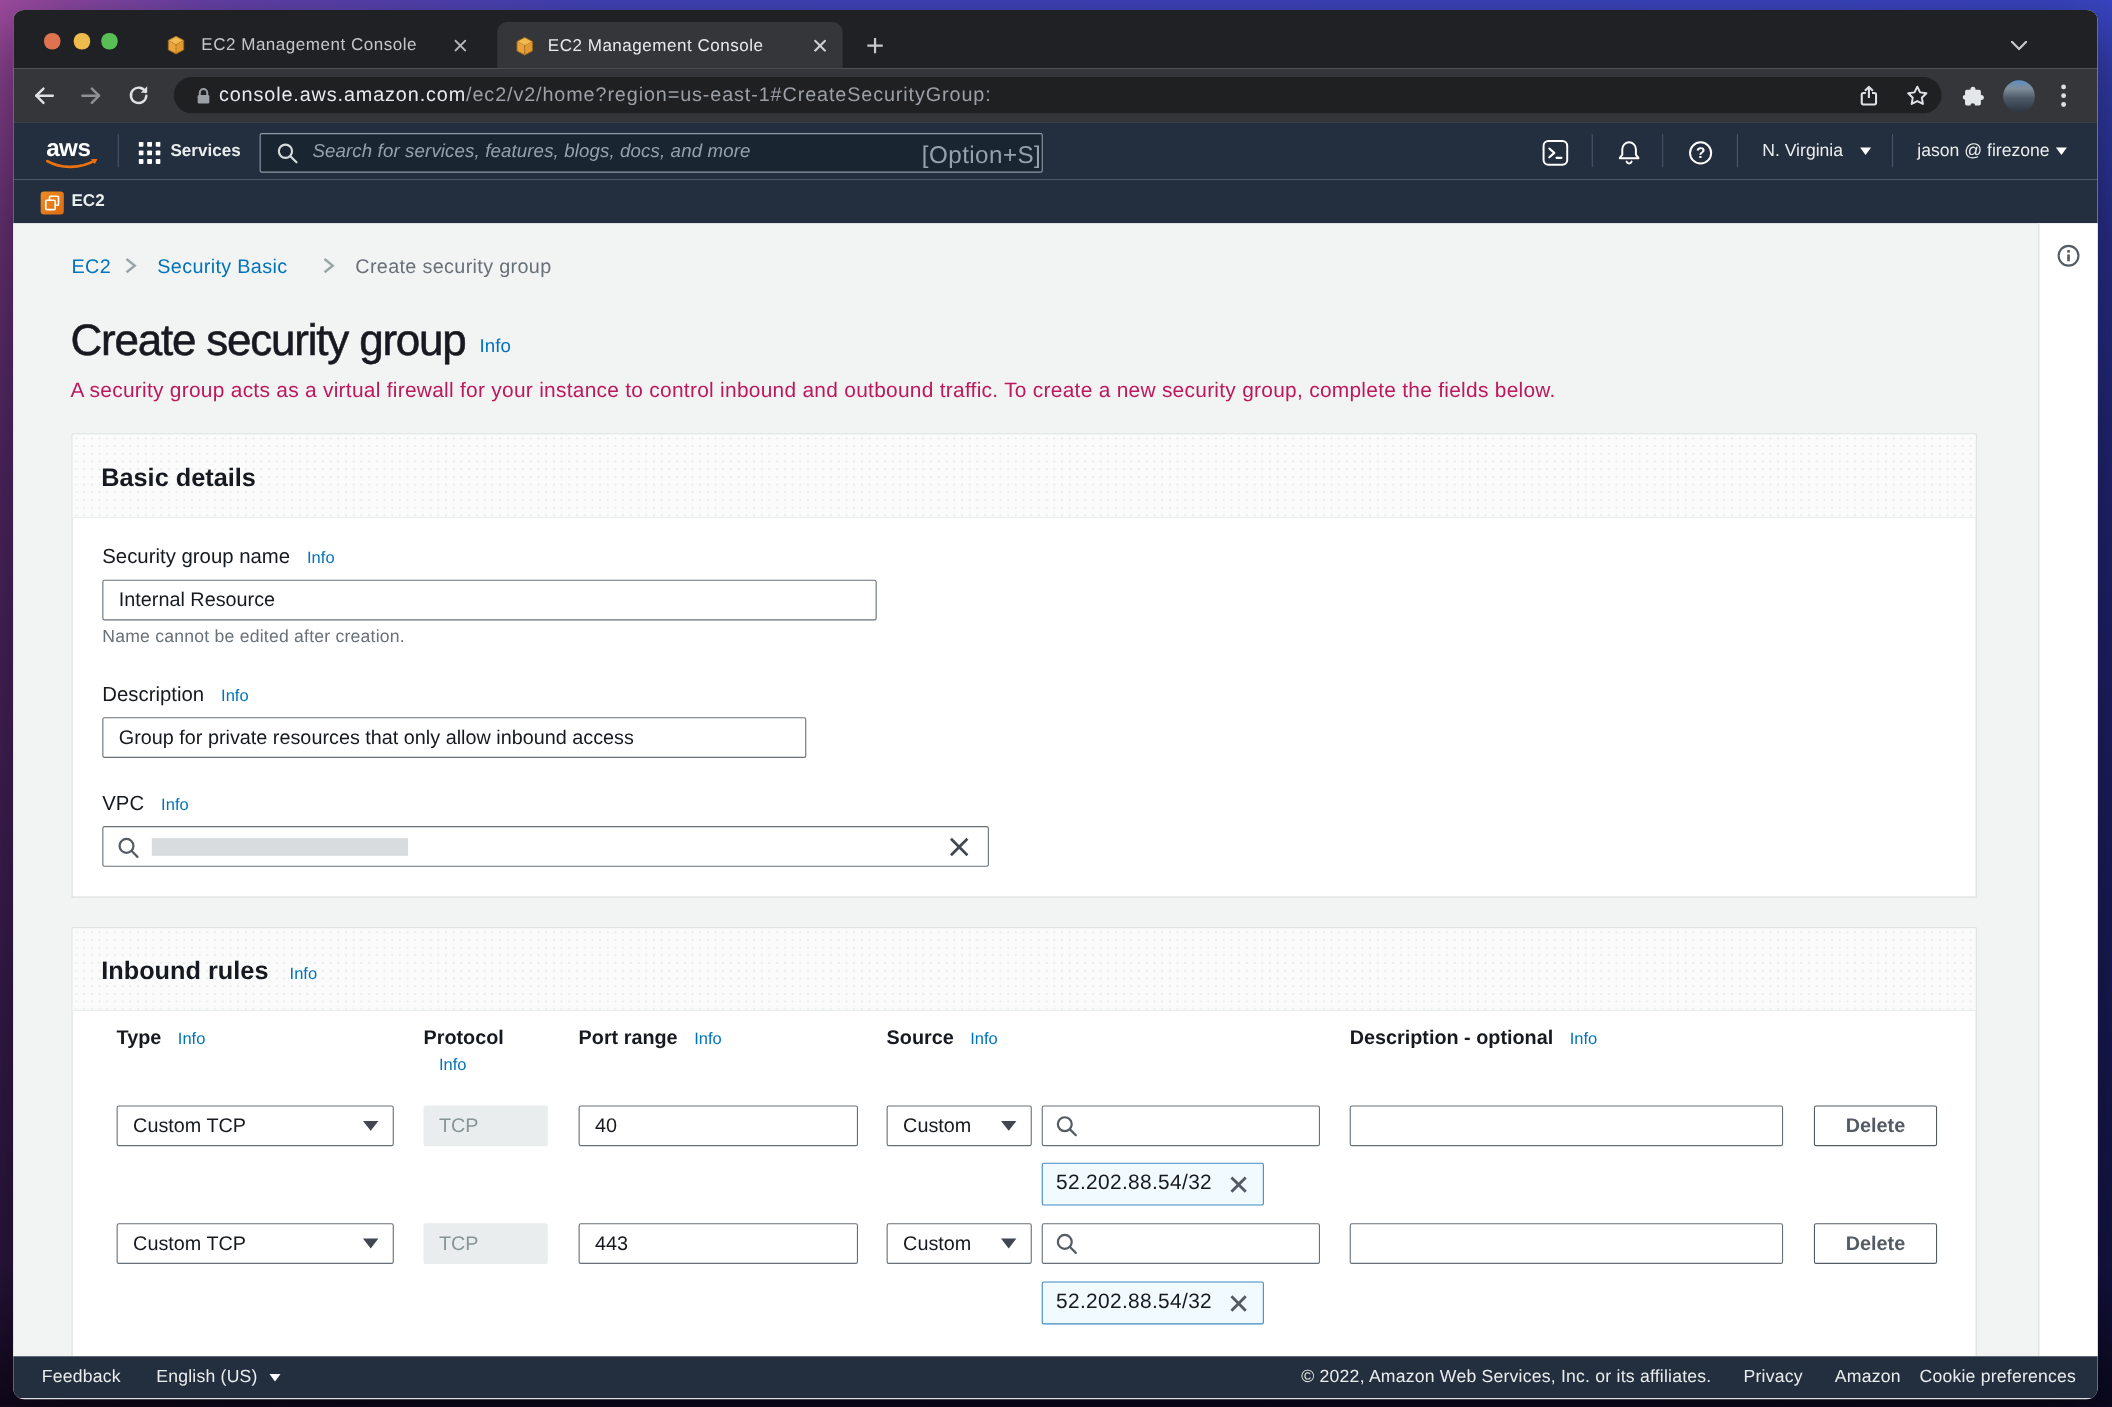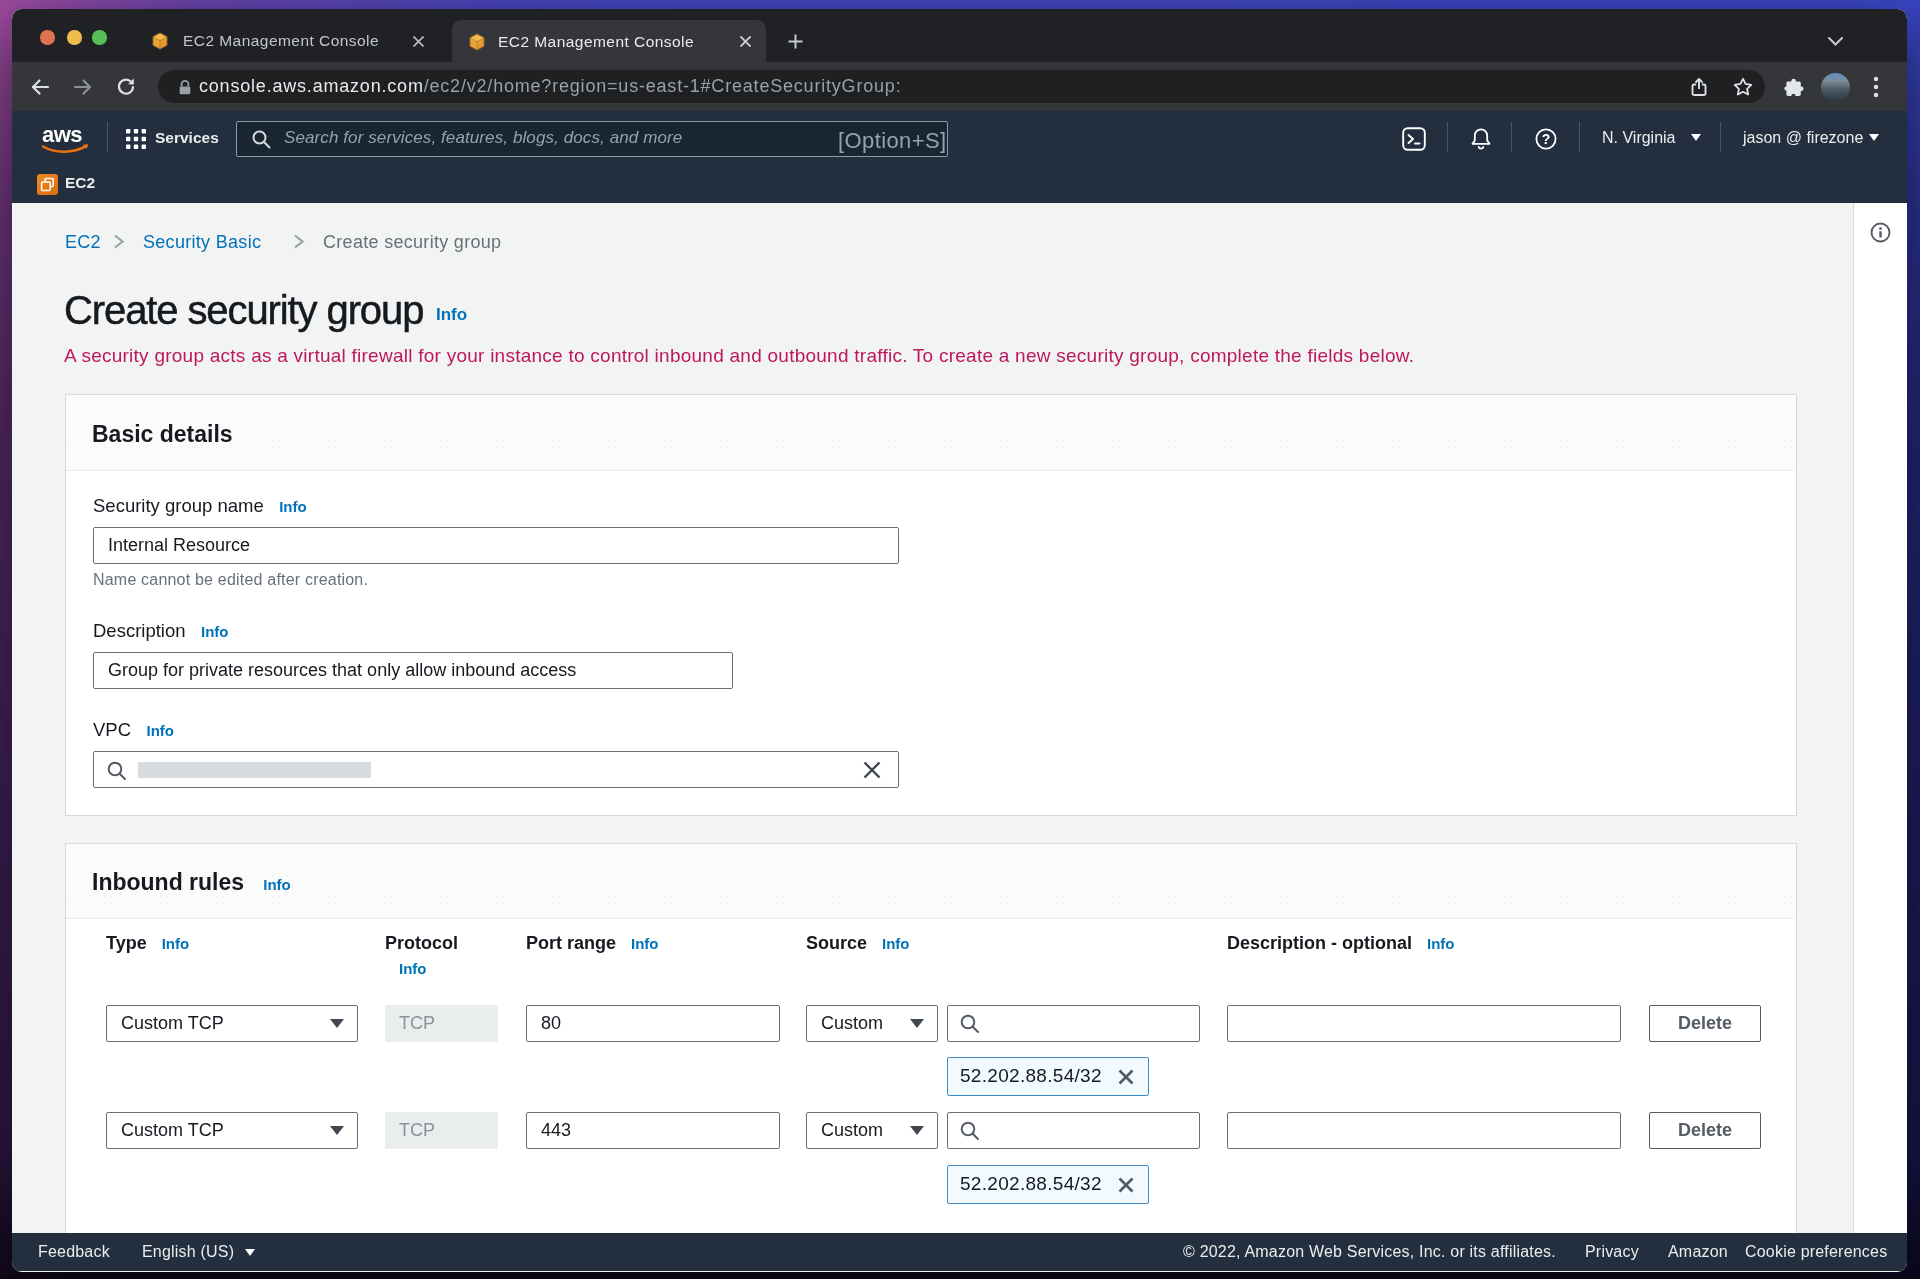--- a/index.html
+++ b/index.html
@@ -23,21 +23,21 @@
 .vsep{position:absolute;width:1px;height:30px;top:113px;background:#47566a}
 .navtxt{position:absolute;color:#eaeded;font-size:16px;white-space:nowrap}
 .sbox{position:absolute;left:224px;top:112px;width:712px;height:36px;background:#1a2532;border:1px solid #8d9aa8;border-radius:2px}
 .page{position:absolute;left:0;top:194px;width:1895px;height:1030px;background:#f2f3f3;overflow:hidden}
 .sidebar{position:absolute;right:0;top:0;width:54px;height:1030px;background:#fff;border-left:1px solid #d5dbdb}
 .crumb{position:absolute;top:223px;font-size:18px;letter-spacing:.3px;white-space:nowrap}
 .blue{color:#0073bb}
 .card{position:absolute;left:53px;width:1732px;background:#fff;border:1px solid #d5dbdb}
 .chdr{position:absolute;left:0;top:0;width:100%;background-color:#fbfbfb;background-image:radial-gradient(#e9eded 0.9px,transparent 1px);background-size:7px 7px;border-bottom:1px solid #eaeded}
 .ctitle{position:absolute;left:26px;font-size:23px;font-weight:700;color:#16191f;white-space:nowrap}
-.info{color:#0073bb;font-weight:700;font-size:15px;white-space:nowrap}
+.info{color:#0073bb;font-weight:400;font-size:15px;white-space:nowrap}
 .lbl{position:absolute;font-size:18.5px;color:#16191f;white-space:nowrap}
 .blbl{position:absolute;font-size:18px;font-weight:700;color:#16191f;white-space:nowrap}
 .input{position:absolute;background:#fff;border:1px solid #687078;border-radius:2px;height:37px;font-size:18px;color:#16191f;line-height:35px;padding-left:14px;white-space:nowrap}
 .dis{position:absolute;background:#eaeded;border-radius:2px;height:37px;font-size:18px;color:#879596;line-height:37px;padding-left:14px}
 .tri{position:absolute;width:0;height:0;border-left:7.5px solid transparent;border-right:7.5px solid transparent;border-top:9.5px solid #414750}
 .chip{position:absolute;width:202px;height:39px;background:#f1faff;border:1.5px solid #3f8ac2;border-radius:2px;font-size:19px;letter-spacing:.3px;color:#16191f;line-height:36px;padding-left:12px}
 .btn{position:absolute;width:112px;height:37px;background:#fff;border:1px solid #545b64;border-radius:2px;font-size:18px;font-weight:700;color:#545b64;text-align:center;line-height:35px}
 .footer{position:absolute;left:0;top:1224px;width:1895px;height:38px;background:#232f3e}
 .ftxt{position:absolute;top:0;height:38px;line-height:38px;font-size:16px;letter-spacing:.2px;color:#eaeded;white-space:nowrap}
 .wtri{position:absolute;width:0;height:0;border-left:5.5px solid transparent;border-right:5.5px solid transparent;border-top:7px solid #fff}
@@ -200,21 +200,21 @@
   <div class="crumb" style="left:311px;top:29px;color:#687078">Create security group</div>
 
   <div class="a" style="left:52px;top:85px;font-size:40px;color:#16191f;letter-spacing:-1.1px;white-space:nowrap;-webkit-text-stroke:0.5px #16191f">Create security group</div>
   <div class="a info" style="left:424px;top:102px;font-size:17px">Info</div>
   <div class="a" style="left:52px;top:142px;font-size:19px;letter-spacing:.25px;color:#be185d;white-space:nowrap">A security group acts as a virtual firewall for your instance to control inbound and outbound traffic. To create a new security group, complete the fields below.</div>
 
   <div class="card" style="top:191px;height:422px">
     <div class="chdr" style="height:76px"></div>
     <div class="ctitle" style="top:26px">Basic details</div>
     <div class="lbl" style="left:27px;top:100px">Security group name &nbsp; <span class="info">Info</span></div>
-    <div class="input" style="left:27px;top:132px;width:806px">Internal Resource</div>
+    <div class="input" style="left:27px;top:132px;width:704px">Internal Resource</div>
     <div class="a" style="left:27px;top:176px;font-size:16px;letter-spacing:.2px;color:#687078;white-space:nowrap">Name cannot be edited after creation.</div>
     <div class="lbl" style="left:27px;top:225px">Description &nbsp; <span class="info">Info</span></div>
     <div class="input" style="left:27px;top:257px;width:640px">Group for private resources that only allow inbound access</div>
     <div class="lbl" style="left:27px;top:324px">VPC &nbsp; <span class="info">Info</span></div>
     <div class="input" style="left:27px;top:356px;width:806px">
       <svg class="a" style="left:13px;top:9px" width="20" height="20">
             <circle cx="8" cy="8" r="6.3" stroke="#545b64" stroke-width="2" fill="none"></circle>
             <line x1="12.7" y1="12.7" x2="18" y2="18" stroke="#545b64" stroke-width="2" stroke-linecap="round"></line>
           </svg>
       <div class="a" style="left:44px;top:10px;width:233px;height:16px;background:#d9dcde"></div>
@@ -230,21 +230,21 @@
     <div class="ctitle" style="top:25px">Inbound rules &nbsp; <span class="info">Info</span></div>
     <div class="blbl" style="left:40px;top:89px">Type &nbsp; <span class="info">Info</span></div>
     <div class="blbl" style="left:319px;top:89px">Protocol</div>
     <div class="a info" style="left:333px;top:116px">Info</div>
     <div class="blbl" style="left:460px;top:89px">Port range &nbsp; <span class="info">Info</span></div>
     <div class="blbl" style="left:740px;top:89px">Source &nbsp; <span class="info">Info</span></div>
     <div class="blbl" style="left:1161px;top:89px">Description - optional &nbsp; <span class="info">Info</span></div>
 
     <div class="input" style="left:40px;top:161px;width:252px">Custom TCP<div class="tri" style="right:13px;top:13px"></div></div>
     <div class="dis" style="left:319px;top:161px;width:113px">TCP</div>
-    <div class="input" style="left:460px;top:161px;width:254px">80</div>
+    <div class="input" style="left:460px;top:161px;width:254px">40</div>
     <div class="input" style="left:740px;top:161px;width:132px">Custom<div class="tri" style="right:13px;top:13px"></div></div>
     <div class="input" style="left:881px;top:161px;width:253px">
           <svg class="a" style="left:12px;top:8px" width="20" height="20">
             <circle cx="8" cy="8" r="6.3" stroke="#545b64" stroke-width="2" fill="none"></circle>
             <line x1="12.7" y1="12.7" x2="18" y2="18" stroke="#545b64" stroke-width="2" stroke-linecap="round"></line>
           </svg>
         </div>
     <div class="input" style="left:1161px;top:161px;width:394px"></div>
     <div class="btn" style="left:1583px;top:161px">Delete</div>
     <div class="chip" style="left:881px;top:213px">52.202.88.54/32<svg class="a" style="right:14px;top:11px" width="16" height="16">

